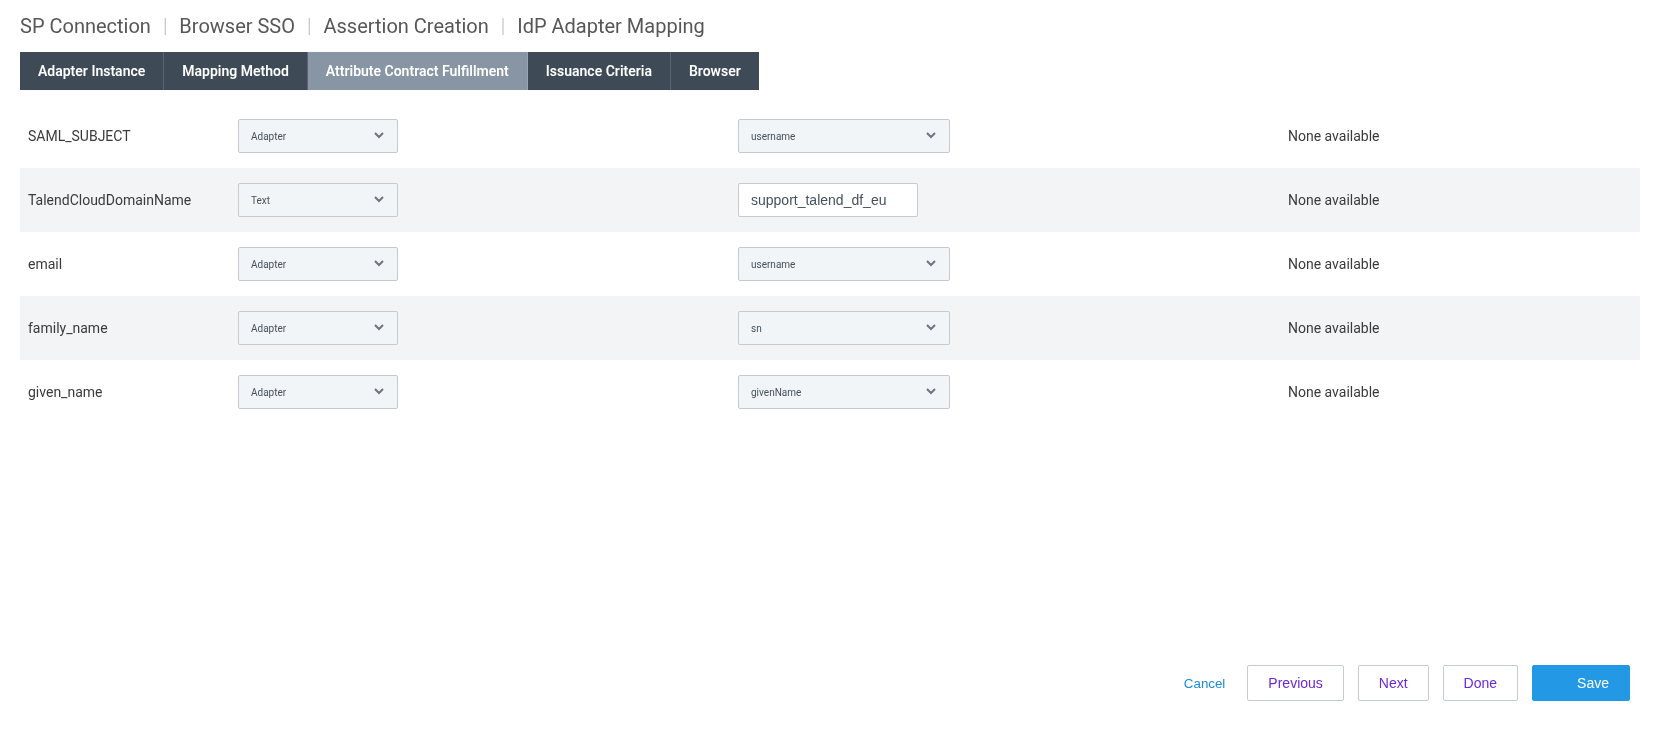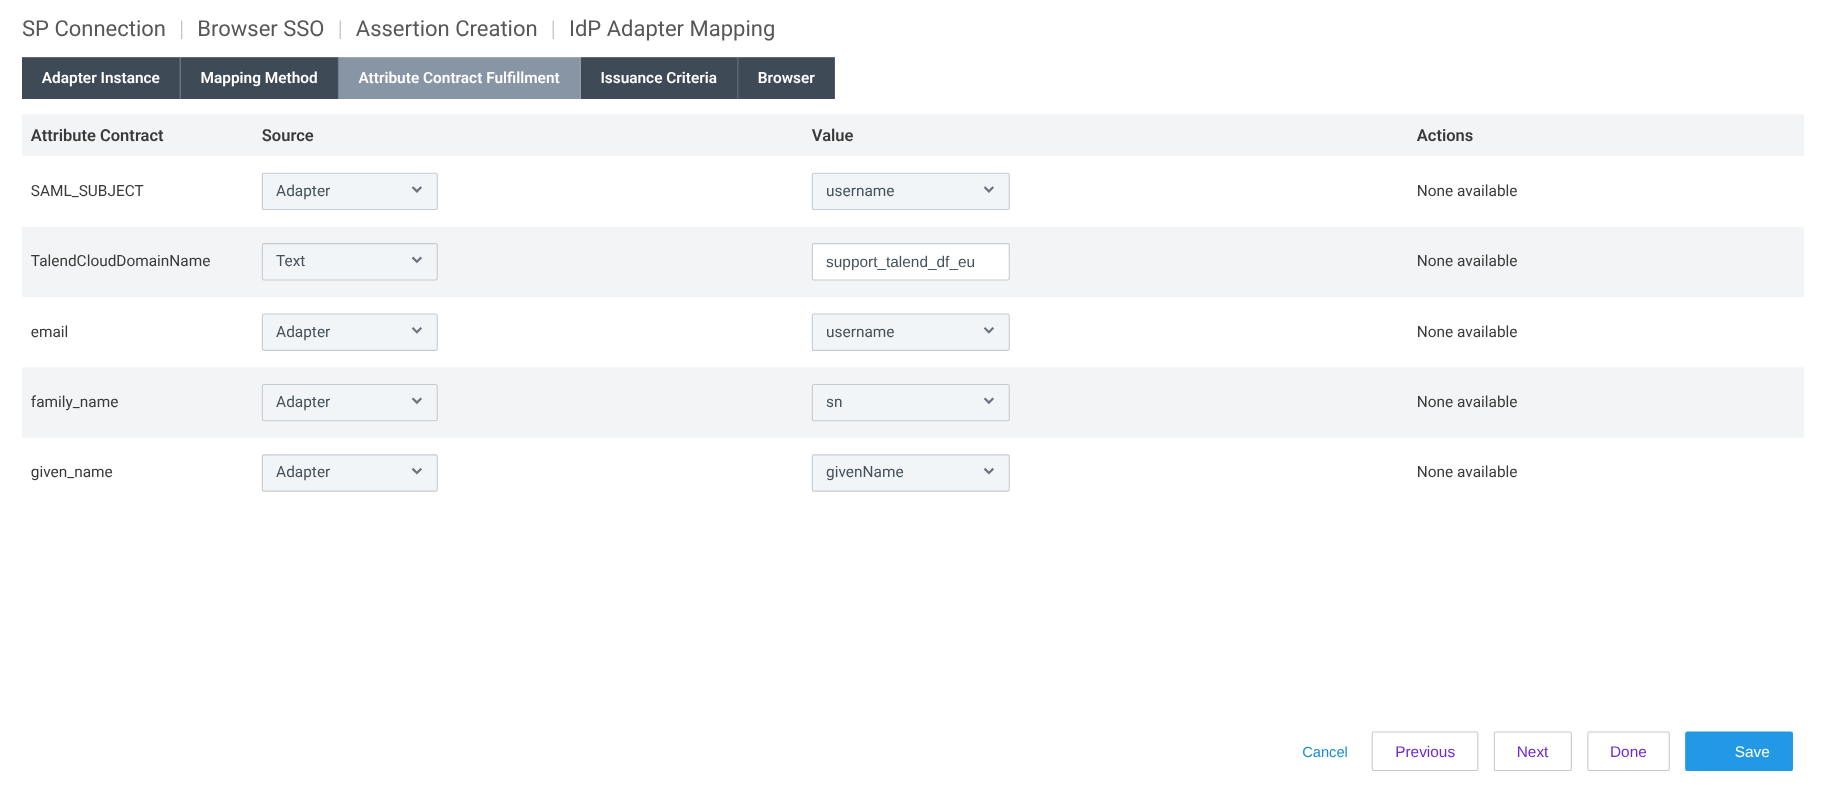--- a/index.html
+++ b/index.html
@@ -77,24 +77,24 @@
   .pf-select .inner {
     display: flex;
     align-items: center;
     justify-content: space-between;
     height: 34px;
     padding: 0 12px;
     border: 1px solid #c6cbd1;
     border-radius: 2px;
     background: #f2f5f7;
     color: #45515b;
-    font-size: 14px;
-    cursor: pointer;
-  }
-  .pf-select.value .inner { width: 180px; }
+    font-size: 10px;
+    cursor: pointer;
+  }
+  .pf-select.value .inner { width: 212px; }
   .textinput {
     height: 34px;
     width: 180px;
     padding: 0 12px;
     border: 1px solid #c6cbd1;
     border-radius: 2px;
     background: #fff;
     color: #45515b;
     font-size: 14px;
   }
@@ -154,26 +154,20 @@
   <div class="tabs">
     <div class="tab">Adapter Instance</div>
     <div class="tab">Mapping Method</div>
     <div class="tab active">Attribute Contract Fulfillment</div>
     <div class="tab">Issuance Criteria</div>
     <div class="tab">Browser</div>
   </div>
 
 
   <div class="grid-table">
-    <div class="thead">
-      <div>Attribute Contract</div>
-      <div>Source</div>
-      <div>Value</div>
-      <div>Actions</div>
-    </div>
 
     <div class="trow">
       <div class="attr-name">SAML_SUBJECT</div>
       <div>
         <div class="pf-select">
           <div class="inner">
             <span>Adapter</span>
             <span class="chevron"><svg viewBox="0 0 12 12">
                   <polyline points="2,4 6,8 10,4"></polyline>
                 </svg></span>

